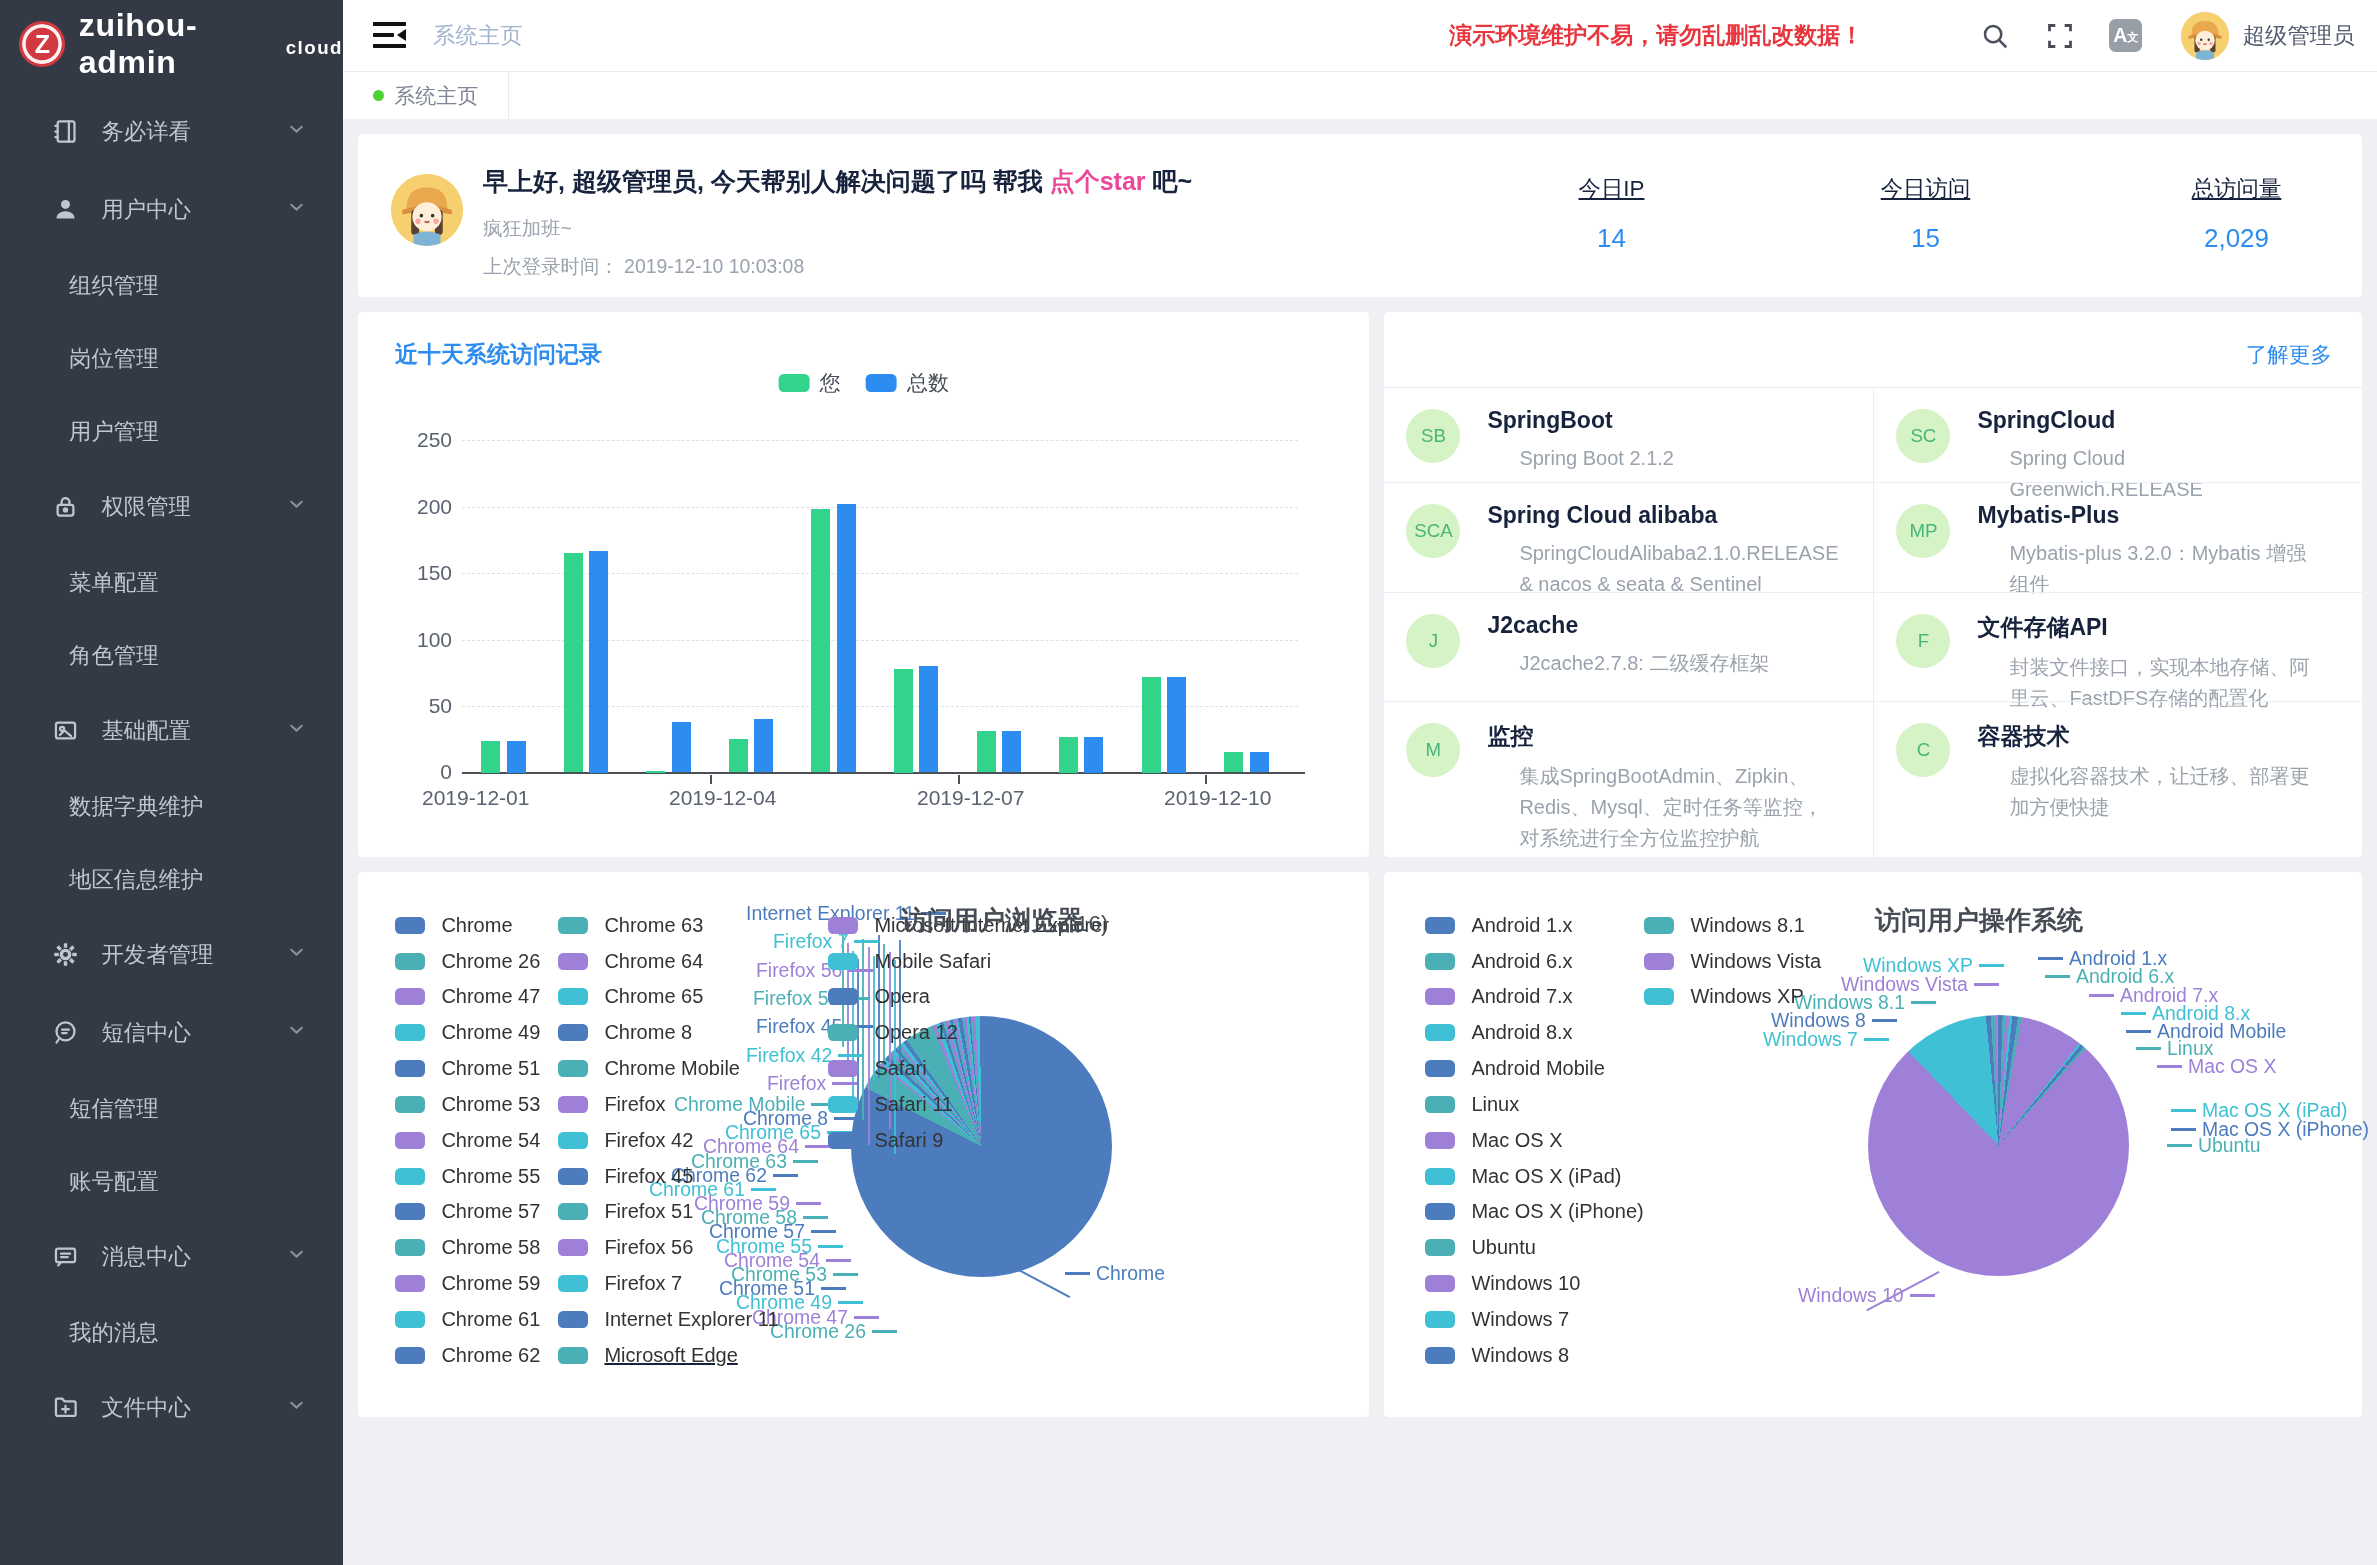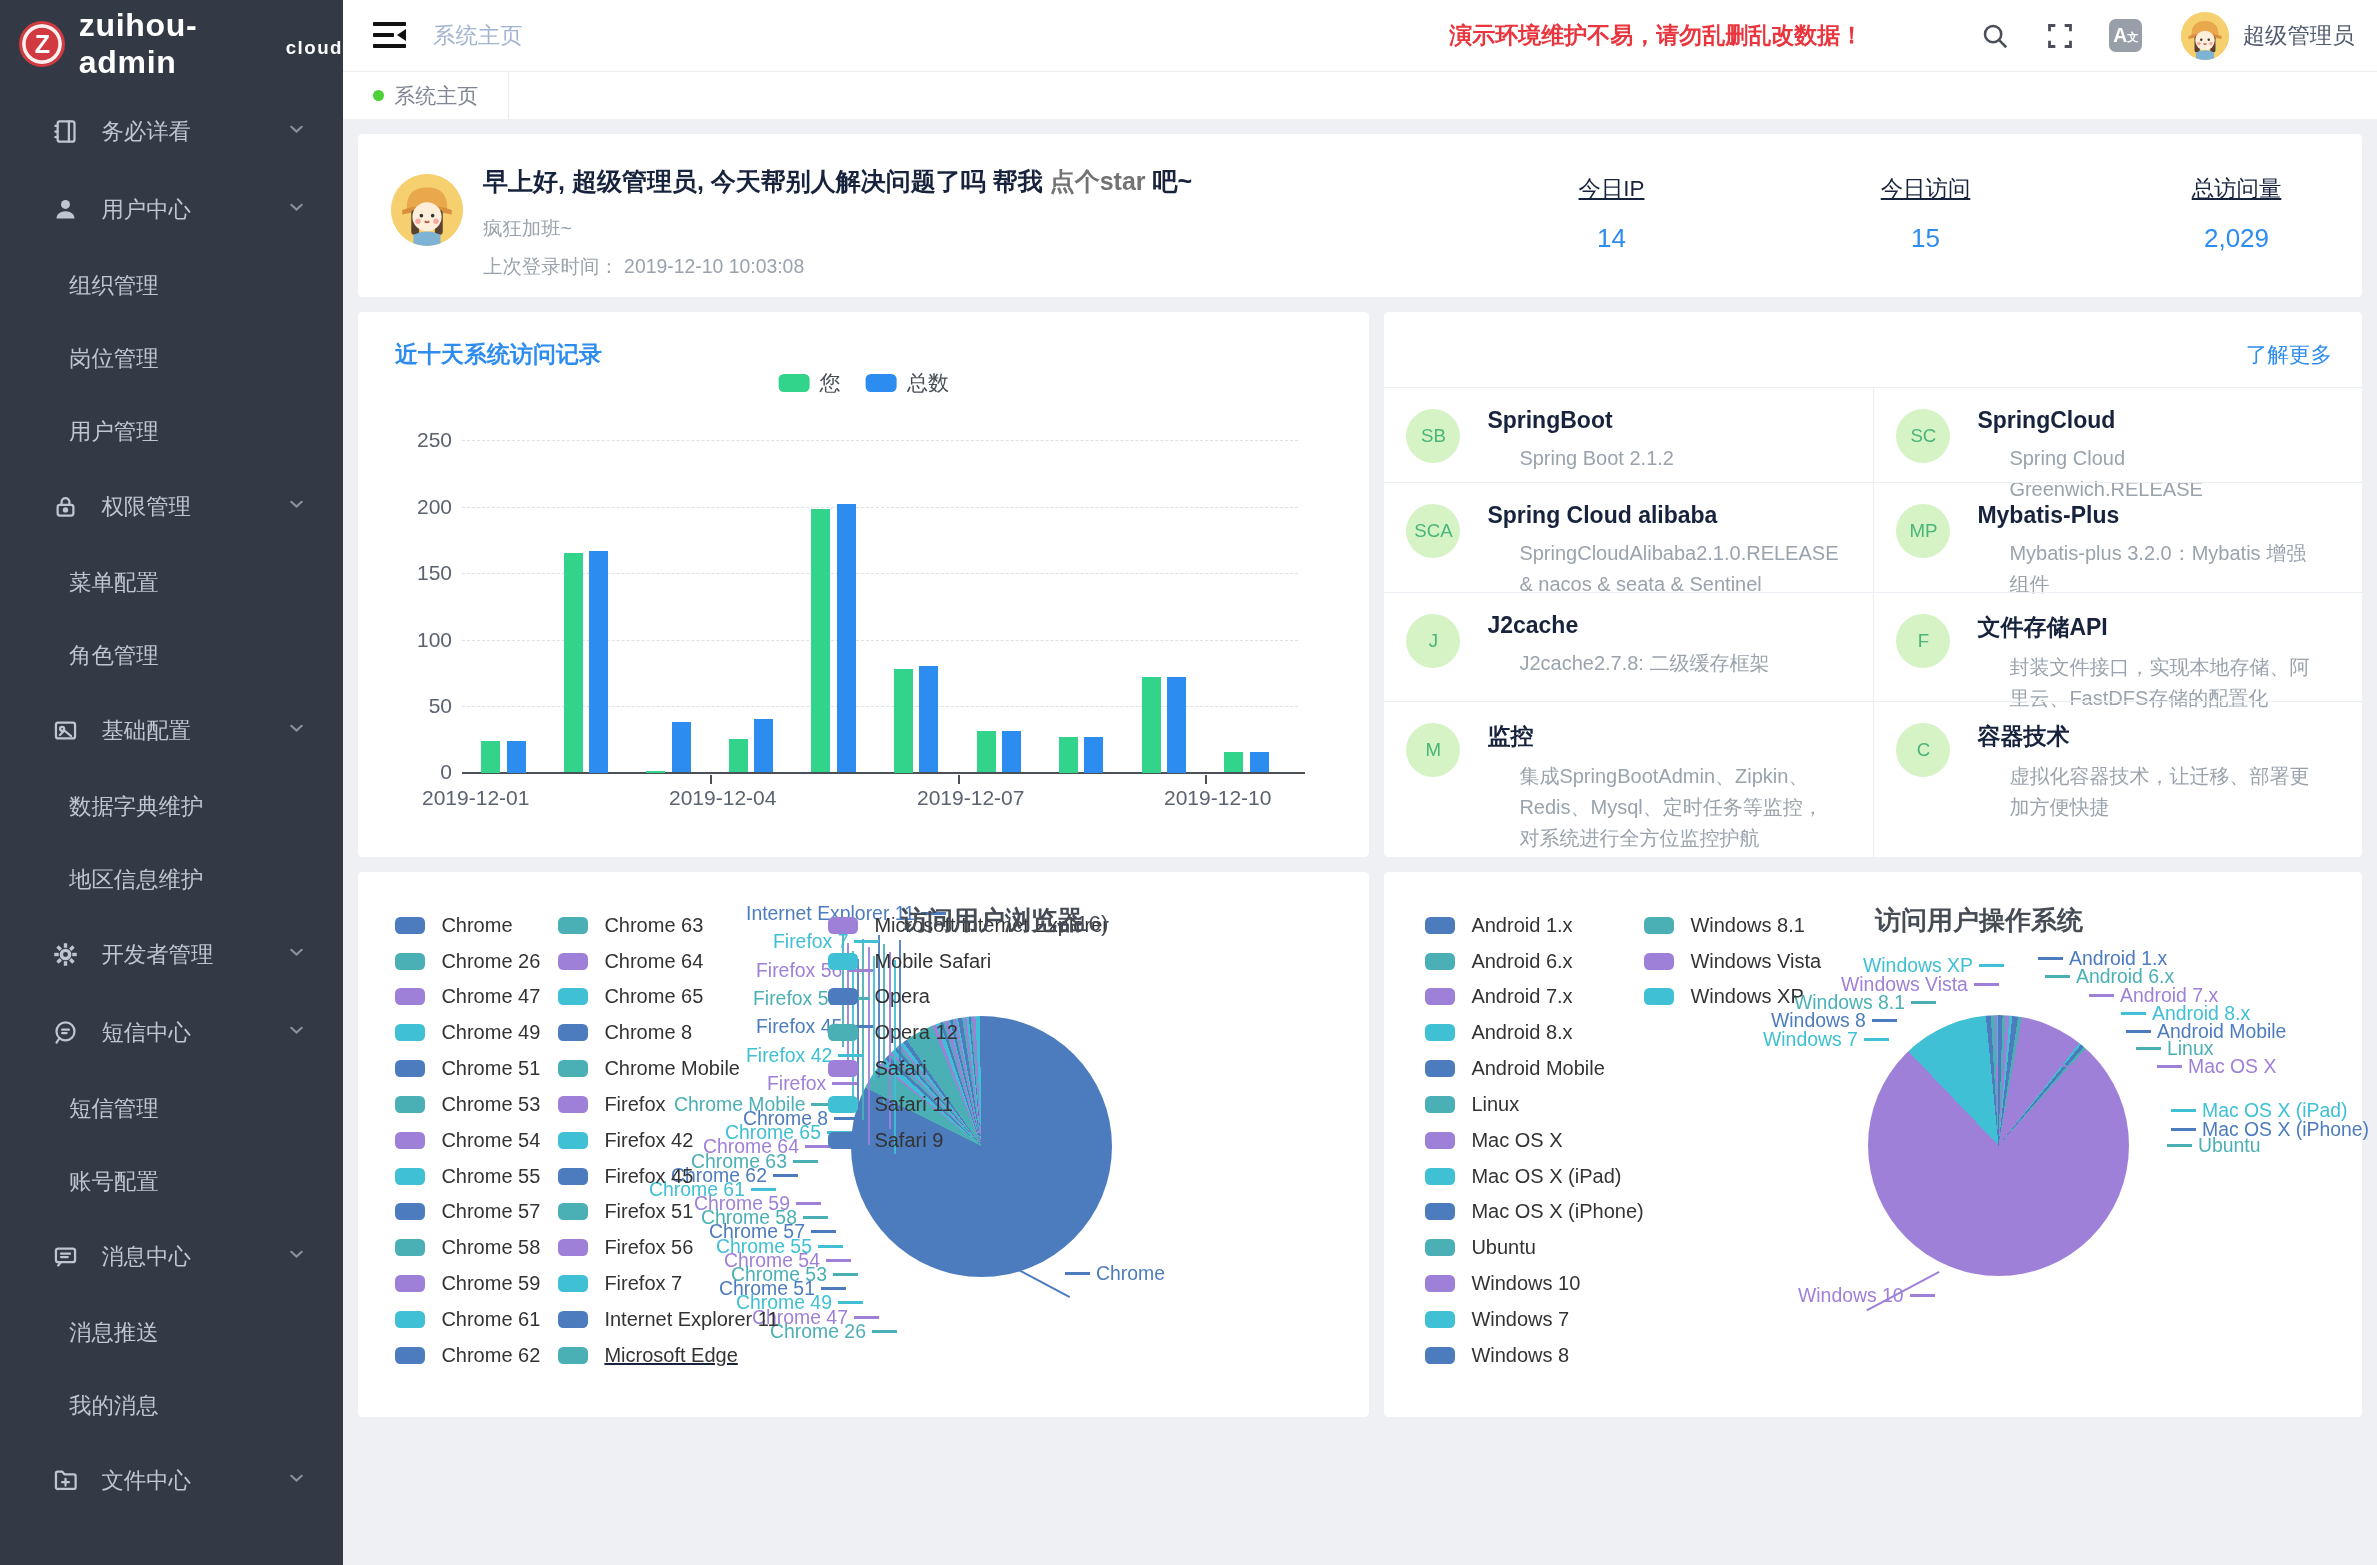--- a/index.html
+++ b/index.html
@@ -45,21 +45,21 @@
   .tab-label{font-size:21px;color:var(--muted);}
   
   .content{position:absolute;left:343px;top:119px;right:0;bottom:0;background:var(--gray-bg);padding:15px;}
   .card{background:#fff;border-radius:4.5px;position:relative;}
   .greeting-card{height:163px;margin-bottom:15px;}
   .row2{display:flex;gap:15px;margin-bottom:15px;}
   .chart-card{width:1011px;height:545px;}
   .tech-card{width:978px;height:545px;}
   .g-avatar{position:absolute;left:33px;top:40px;width:72px;height:72px;border-radius:50%;overflow:hidden;background:#f6d06f;}
   .g-title{position:absolute;left:125px;top:31px;font-size:25px;font-weight:bold;color:var(--dark);white-space:nowrap;}
-  .g-title .star-link{color:#737373;cursor:pointer;}
+  .g-title .star-link{color:#ec4899;cursor:pointer;}
   .g-sub{position:absolute;left:125px;top:81px;font-size:19.4px;color:#9aa3ad;}
   .g-login{position:absolute;left:125px;top:119px;font-size:19.4px;color:#9aa3ad;}
   .stat-col{position:absolute;top:39px;width:239px;text-align:center;}
   .stat-label{font-size:22.4px;color:var(--dark);text-decoration:underline;}
   .stat-value{font-size:26px;color:var(--accent);margin-top:19.4px;}
   
   .bc-title{position:absolute;left:37px;top:27px;font-size:23px;font-weight:bold;color:var(--accent);}
   .bc-legend{position:absolute;top:57px;left:50%;transform:translateX(-50%);display:flex;align-items:center;gap:25px;}
   .bc-legend .li{display:flex;align-items:center;gap:10.4px;cursor:pointer;}
   .bc-legend .sw{width:31px;height:18px;border-radius:5.2px;}
@@ -224,23 +224,20 @@
             <rect x="3.5" y="5" width="17" height="12" rx="2"></rect>
             <path d="M8 17l-2.5 3"></path>
             <line x1="8" y1="9.5" x2="16" y2="9.5"></line>
             <line x1="8" y1="12.5" x2="14" y2="12.5"></line>
           </svg>
         </span>
         <span>消息中心</span>
         <span class="chev"><svg width="21" height="21" viewBox="0 0 24 24" fill="none" stroke="#9aa2ad" stroke-width="2.4" stroke-linecap="round">
             <polyline points="6,9.5 12,15 18,9.5"></polyline>
           </svg></span>
-      </div>
-      <div class="menu-item sub">
-        <span>消息推送</span>
       </div>
       <div class="menu-item sub">
         <span>我的消息</span>
       </div>
       <div class="menu-item group">
         <span class="mi-icon">
           <svg width="27" height="27" viewBox="0 0 24 24" fill="none" stroke="#bfc6cf" stroke-width="2" stroke-linecap="round" stroke-linejoin="round">
             <path d="M3.5 7V5.5A1.5 1.5 0 0 1 5 4h4l2 2.5h8.5A1.5 1.5 0 0 1 21 8v10a1.5 1.5 0 0 1-1.5 1.5h-14A1.5 1.5 0 0 1 3.5 18z"></path>
             <line x1="12" y1="10.5" x2="12" y2="16.5"></line>
             <line x1="9" y1="13.5" x2="15" y2="13.5"></line>

